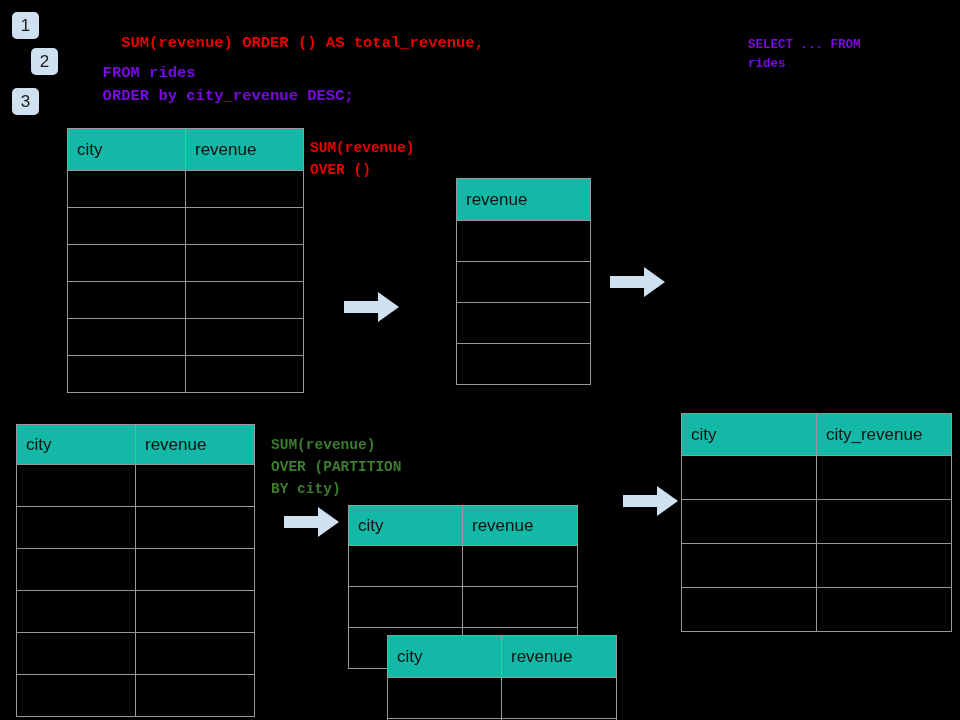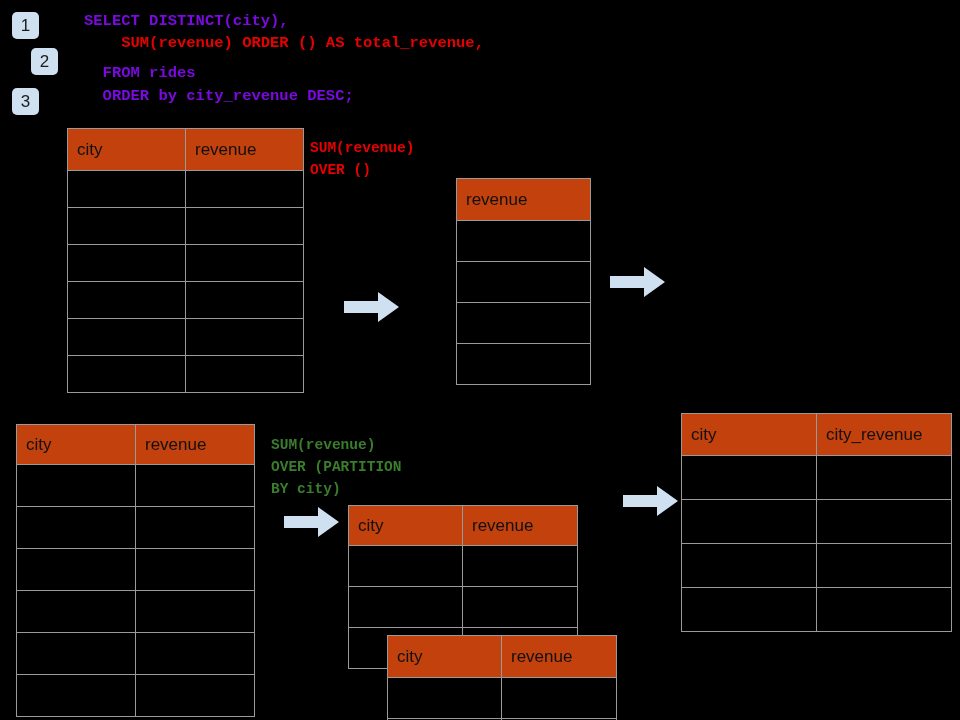--- a/index.html
+++ b/index.html
@@ -71,21 +71,21 @@
     border-collapse: collapse;
     table-layout: fixed;
     background: #000000;
   }
   .tbl td {
     border: 1px solid #9a9a9a;
     background: #000000;
     padding: 0;
   }
   .tbl td.hdr {
-    background: #c2410c;
+    background: #14b8a6;
     color: #111111;
     font-family: "Liberation Sans", sans-serif;
     font-size: 17px;
     text-align: left;
     padding: 0 0 0 9px;
     vertical-align: middle;
   }
 
   
   .arrow {
@@ -96,25 +96,26 @@
 </style>
 </head>
 <body>
 
 <div id="slide">
 
   <div class="badge" style="left:12px; top:12px;">1</div>
   <div class="badge" style="left:31px; top:48px;">2</div>
   <div class="badge" style="left:12px; top:88px;">3</div>
 
-  <div class="code code-purple" style="left:84px; top:11px;">SELECT DISTINCT(city),</div>
   <div class="code code-red" style="left:84px; top:33px;">    SUM(revenue) ORDER () AS total_revenue,</div>
   <div class="code code-purple" style="left:84px; top:63px;">  FROM rides</div>
   <div class="code code-purple" style="left:84px; top:86px;">  ORDER by city_revenue DESC;</div>
 
+  <div class="side-note" style="left:748px; top:36px;">SELECT ... FROM
+rides</div>
 
   <div class="annot annot-red" style="left:310px; top:137px;">SUM(revenue)
 OVER ()</div>
   <div class="annot annot-green" style="left:271px; top:434px;">SUM(revenue)
 OVER (PARTITION
 BY city)</div>
 
   <table class="tbl" style="left:67px; top:128px; width:236px;">
     <colgroup>
         <col style="width:118px">

